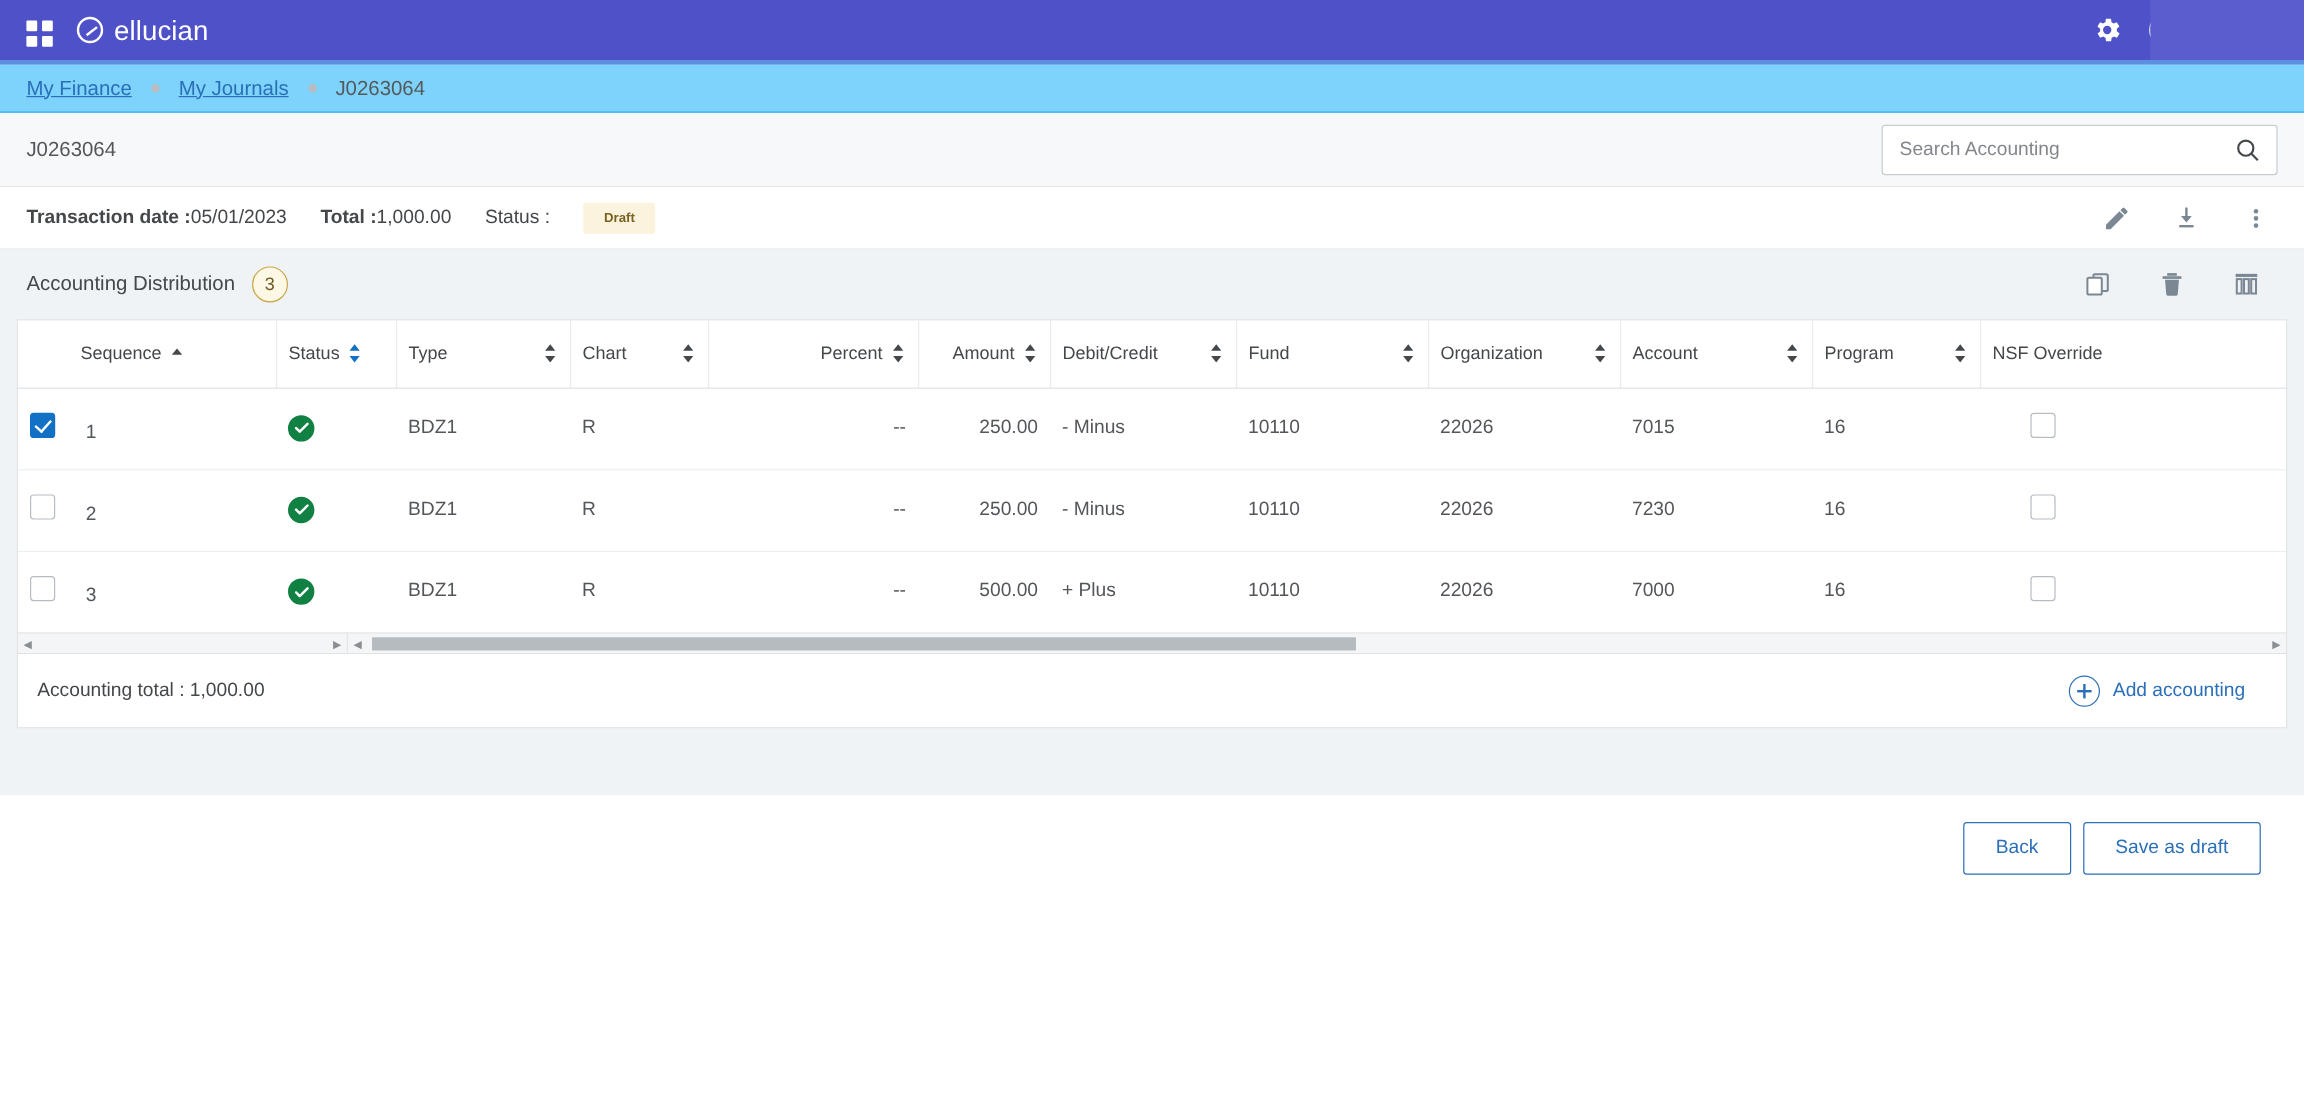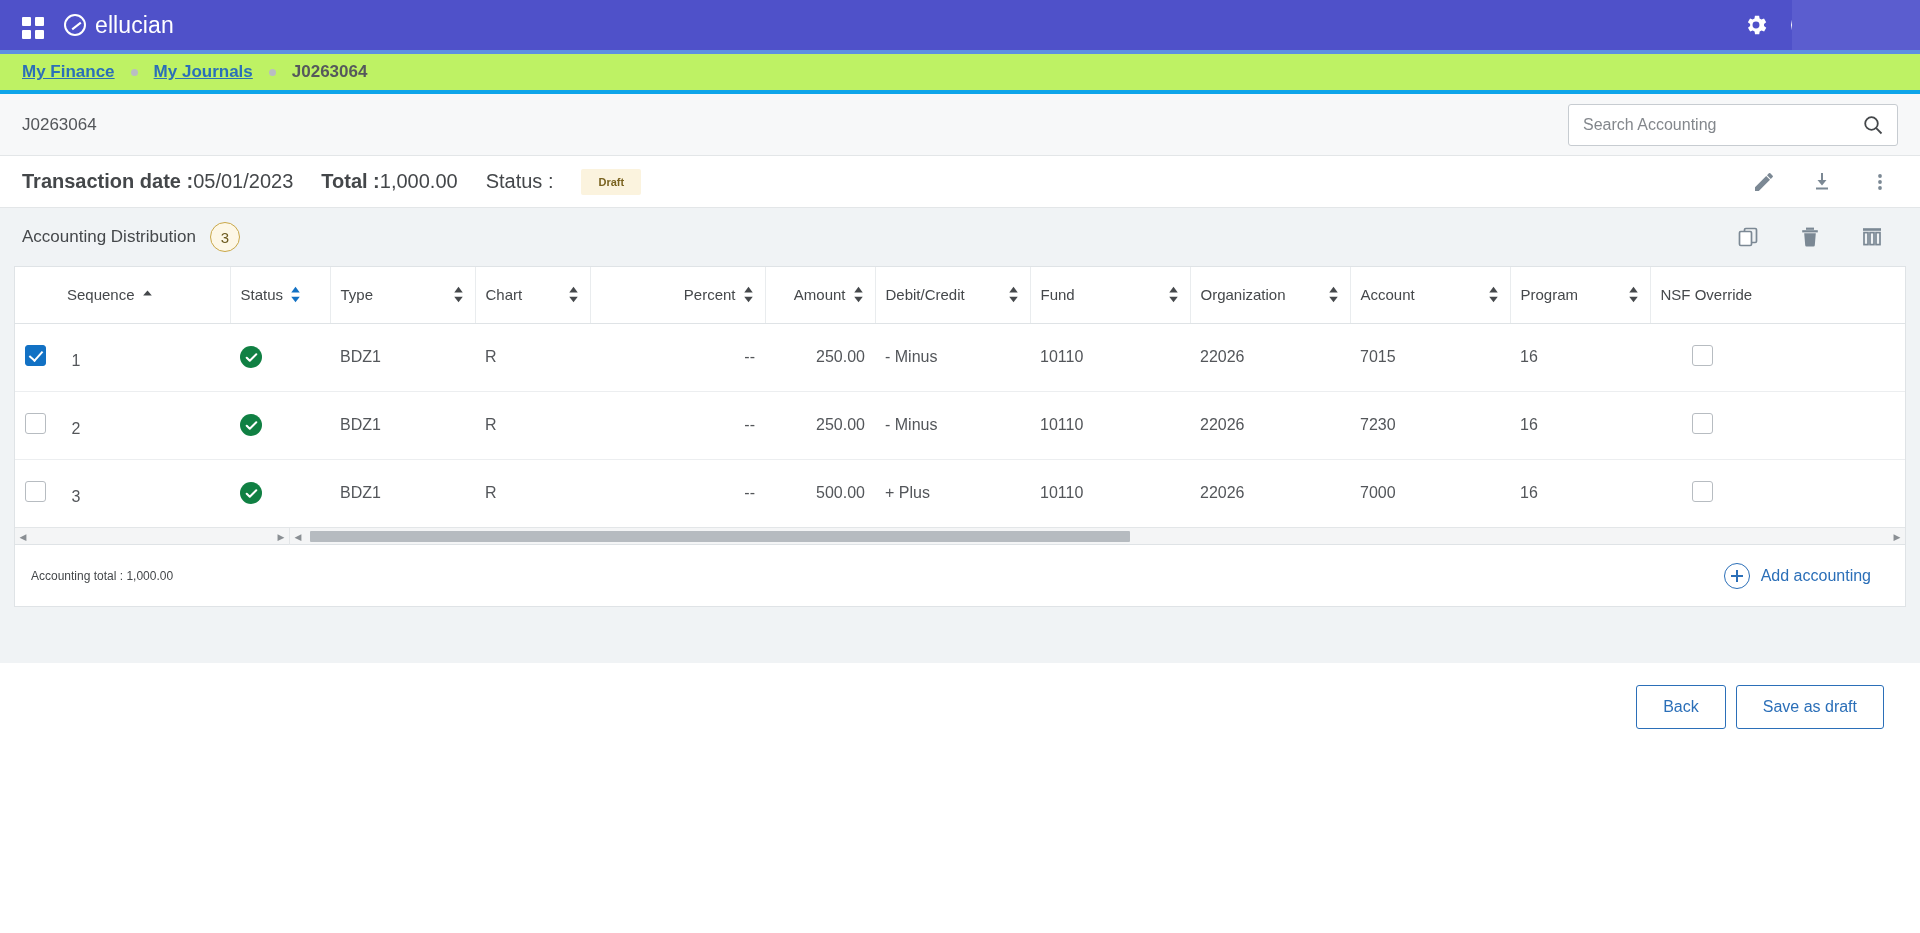--- a/index.html
+++ b/index.html
@@ -79,27 +79,26 @@
     background: #5b5dcf;
   }
   .appbar-underline {
     height: 4px;
     background: #5d8fe0;
   }
 
   
   .crumbbar {
     height: 40px;
-    background: #bef264;
+    background: #7dd3fc;
     display: flex;
     align-items: center;
     padding: 0 22px;
     gap: 0;
-    border-bottom: 4px solid #0ea5e9;
-    font-weight: bold;
+    border-bottom: 1px solid #0ea5e9;
   }
   .crumb-link {
     color: #2b6fb8;
     font-size: 17px;
     text-decoration: underline;
     cursor: pointer;
   }
   .crumb-plain { color: #55585c; font-size: 17px; }
   .crumb-dot {
     width: 7px; height: 7px;
@@ -145,21 +144,21 @@
 
   
   .txbar {
     height: 52px;
     background: #ffffff;
     display: flex;
     align-items: center;
     padding: 0 22px;
     border-bottom: 1px solid #e3e6e8;
   }
-  .tx-item { font-size: 20px; color: #44474a; margin-right: 28px; white-space: nowrap; }
+  .tx-item { font-size: 16px; color: #44474a; margin-right: 28px; white-space: nowrap; }
   .tx-item b { font-weight: bold; }
   .badge-draft {
     background: #fbf3de;
     color: #7a6320;
     font-size: 11px;
     font-weight: bold;
     padding: 7px 17px;
     border-radius: 2px;
   }
   .txbar-icons {
@@ -268,21 +267,21 @@
 
   .total-row {
     height: 62px;
     background: #ffffff;
     border: 1px solid #dfe3e6;
     border-top: none;
     display: flex;
     align-items: center;
     padding: 0 16px;
   }
-  .total-text { font-size: 12px; color: #44474a; }
+  .total-text { font-size: 16px; color: #44474a; }
   .add-acct {
     margin-left: auto;
     display: flex; align-items: center; gap: 11px;
     color: #2b6fb8; font-size: 16px;
     cursor: pointer;
     padding-right: 18px;
   }
   .plus-circle {
     width: 26px; height: 26px;
     border: 1.6px solid #2b6fb8;

